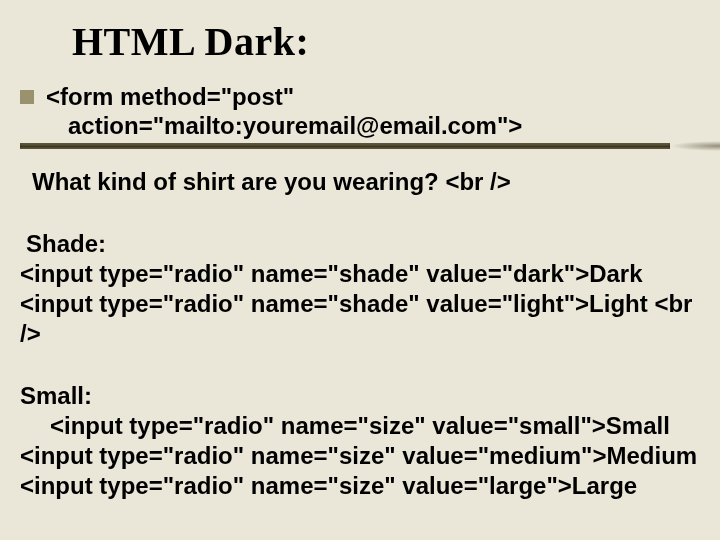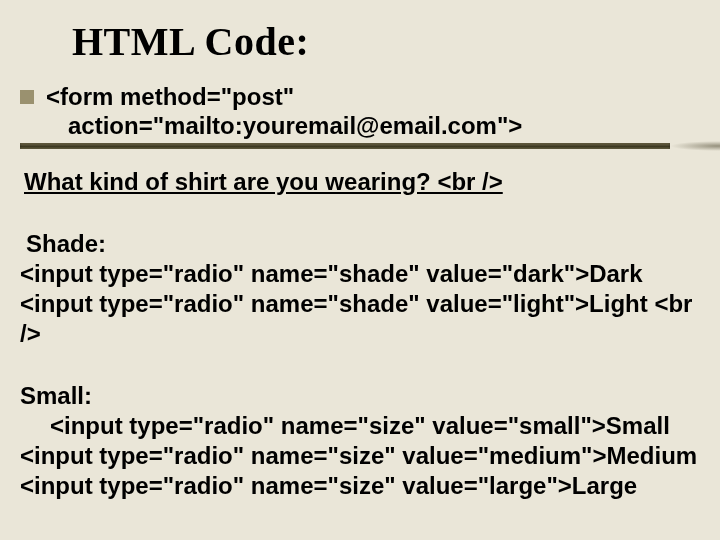--- a/index.html
+++ b/index.html
@@ -68,30 +68,30 @@
     height: 10px;
     background: radial-gradient(ellipse at center, rgba(80,74,50,0.55) 0%, rgba(80,74,50,0.0) 70%);
     pointer-events: none;
   }
   .body-text {
     font-family: Arial, Helvetica, sans-serif;
     font-weight: bold;
     font-size: 24px;
     line-height: 1.25;
   }
-  .para { margin: 14px 4px; text-decoration: underline; }
+  .para { margin: 14px 12px; }
   .group { margin: 32px 0; }
   .indent { padding-left: 30px; }
 </style>
 </head>
 <body>
 
 <div class="slide">
 
-  <h1 class="title">HTML Code:</h1>
+  <h1 class="title">HTML Dark:</h1>
 
   <div class="content">
 
     <div class="bullet-row">
       <div class="bullet"></div>
       <div class="code-block">
         <div class="line1">&lt;form method="post"</div>
         <div class="line2">action="mailto:youremail@email.com"&gt;</div>
       </div>
     </div>

